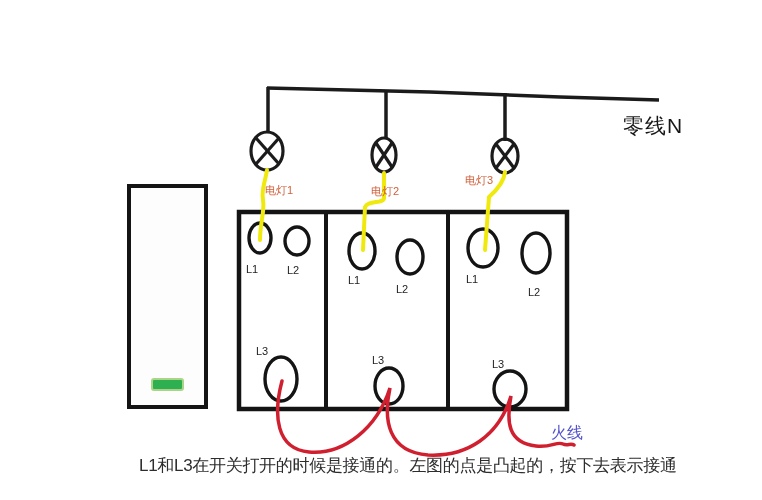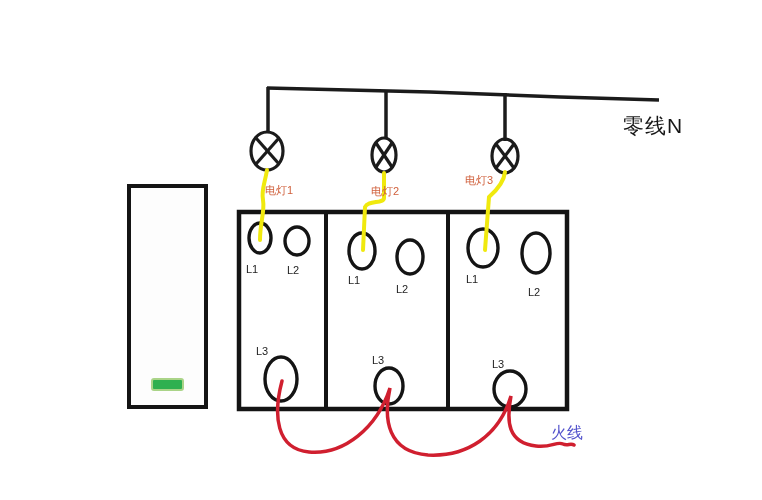--- a/index.html
+++ b/index.html
@@ -110,13 +110,14 @@
   <span class="txt term-label t-b2l1">L1</span>
   <span class="txt term-label t-b2l2">L2</span>
   <span class="txt term-label t-b2l3">L3</span>
 
   <span class="txt term-label t-b3l1">L1</span>
   <span class="txt term-label t-b3l2">L2</span>
   <span class="txt term-label t-b3l3">L3</span>
 
   <span class="txt live-label">火线</span>
 
+  <div class="txt caption">L1和L3在开关打开的时候是接通的。左图的点是凸起的，按下去表示接通</div>
 </div>
 
 </body></html>

